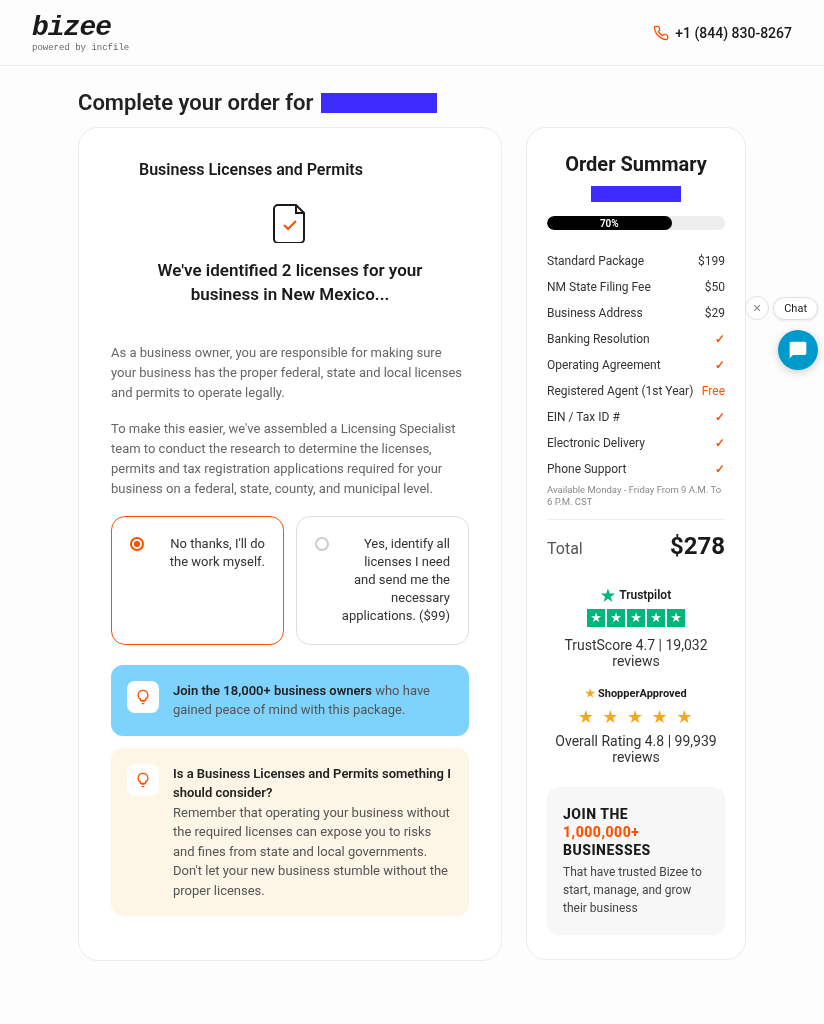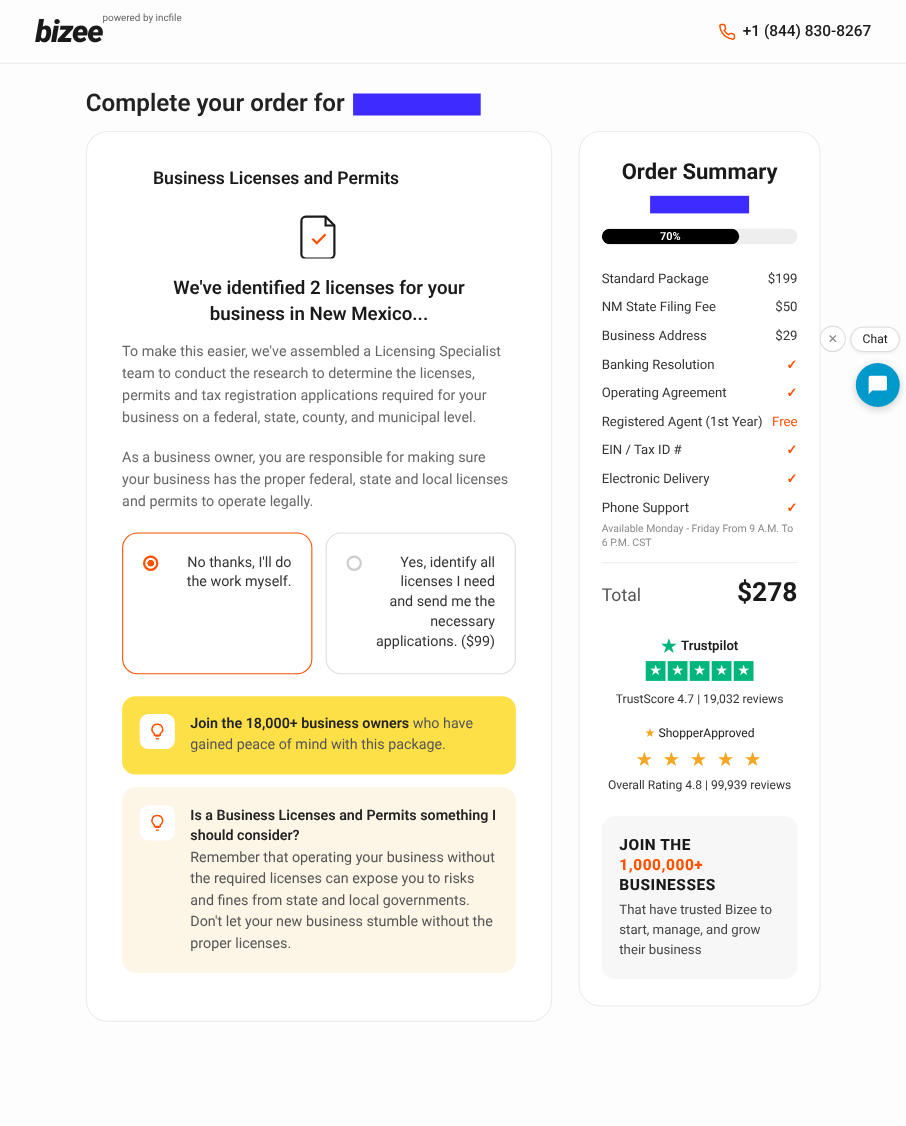--- a/index.html
+++ b/index.html
@@ -1,61 +1,61 @@
 <!DOCTYPE html>
 <html><head>
 <meta charset="utf-8">
 <style>
 *{box-sizing:border-box;margin:0;padding:0;}
 body{font-family:-apple-system,BlinkMacSystemFont,"Segoe UI",Roboto,sans-serif;background:#fdfdfd;color:#1a1a1a;}
 .header{display:flex;justify-content:space-between;align-items:center;padding:12px 32px;border-bottom:1px solid #eee;}
-.logo{display:flex;flex-direction:row;}
+.logo{display:flex;flex-direction:column;font-family:Liberation Mono, monospace;}
 .logo-main{font-size:28px;font-weight:900;font-style:italic;letter-spacing:-1px;color:#1a1a1a;}
 .logo-sub{font-size:9px;color:#666;}
 .phone{display:flex;align-items:center;gap:6px;font-size:14px;font-weight:500;}
 .phone svg{width:16px;height:16px;}
 .page-title{padding:24px 78px 12px;font-size:22px;font-weight:600;color:#222;display:flex;align-items:center;gap:8px;}
 .redact{display:inline-block;width:116px;height:20px;background:#3d2bff;}
 .container{display:flex;gap:24px;padding:0 78px 40px;align-items:flex-start;}
 .main-card{flex:1;background:#fff;border:1px solid #ececec;border-radius:20px;padding:32px;}
 .side-card{width:220px;background:#fff;border:1px solid #ececec;border-radius:20px;padding:24px 20px;}
 .section-title{font-size:16px;font-weight:600;margin-bottom:24px;margin-left:28px;}
 .doc-icon{display:flex;justify-content:center;margin:8px 0 16px;}
 .doc-icon svg{width:36px;height:40px;}
-.identified{text-align:center;font-size:17px;font-weight:600;line-height:1.4;padding:0 32px;margin-bottom:12px;}
+.identified{text-align:center;font-size:17px;font-weight:600;line-height:1.4;padding:0 32px;margin-bottom:36px;}
 .para{font-size:13px;color:#666;line-height:1.55;margin-bottom:16px;}
 .options{display:flex;gap:12px;margin-bottom:20px;}
 .option{flex:1;border:1px solid #ddd;border-radius:14px;padding:18px;font-size:13px;display:flex;gap:12px;cursor:pointer;text-align:right;}
 .option.selected{border-color:#fe5100;}
 .radio{width:14px;height:14px;border-radius:50%;border:2px solid #ccc;flex-shrink:0;margin-top:2px;}
 .option.selected .radio{border-color:#fe5100;background:radial-gradient(circle,#fe5100 40%,transparent 45%);}
 .option-text{line-height:1.4;color:#333;}
 .info-box{display:flex;gap:14px;padding:16px;border-radius:12px;margin-bottom:12px;}
-.info-blue{background:#fde047;}
+.info-blue{background:#7dd3fc;}
 .info-yellow{background:#fdf5e6;}
 .info-icon{width:32px;height:32px;background:#fff;border-radius:8px;display:flex;align-items:center;justify-content:center;flex-shrink:0;}
 .info-text{font-size:13px;line-height:1.5;color:#555;}
 .info-text strong{color:#222;font-weight:600;}
 .summary-title{text-align:center;font-size:20px;font-weight:700;margin-bottom:10px;}
 .redact2{display:block;margin:0 auto 14px;width:90px;height:16px;background:#3d2bff;}
 .progress{height:14px;background:#eee;border-radius:8px;overflow:hidden;margin-bottom:18px;position:relative;}
 .progress-fill{height:100%;background:#000000;border-radius:8px;display:flex;align-items:center;justify-content:center;color:#fff;font-size:10px;font-weight:600;}
 .line-item{display:flex;justify-content:space-between;font-size:12px;padding:6px 0;color:#333;}
 .line-item .check{color:#fe5100;font-weight:bold;}
 .line-item .free{color:#fe5100;}
 .fine{font-size:9.5px;color:#888;line-height:1.3;margin:2px 0 10px;}
 .total-row{display:flex;justify-content:space-between;align-items:baseline;padding-top:12px;border-top:1px solid #eee;margin-top:8px;}
 .total-row .label{font-size:16px;color:#555;}
 .total-row .amount{font-size:24px;font-weight:700;}
 .trust{text-align:center;margin-top:26px;font-size:12px;}
 .trust-box{display:inline-flex;gap:2px;justify-content:center;margin:4px 0;}
 .trust-sq{width:18px;height:18px;background:#00b67a;color:#fff;display:flex;align-items:center;justify-content:center;font-size:13px;}
-.trust-text{font-size:11px;color:#333;margin-top:6px;}
+.trust-text{font-size:14px;color:#333;margin-top:6px;}
 .shopper{text-align:center;margin-top:18px;font-size:12px;}
-.shopper .logo-sa{font-size:11px;font-weight:400;}
+.shopper .logo-sa{font-size:11px;font-weight:700;}
 .shopper .ostars{color:#f5a623;font-size:18px;letter-spacing:2px;margin:6px 0;}
 .join-box{margin-top:22px;background:#f7f7f7;border-radius:12px;padding:18px 16px;}
 .join-box .h{font-size:14px;font-weight:800;letter-spacing:0.5px;line-height:1.3;}
 .join-box .h .red{color:#fe5100;}
 .join-box .p{font-size:12px;color:#444;margin-top:4px;line-height:1.5;}
 .chat-widget{position:fixed;right:6px;top:296px;display:flex;align-items:center;gap:4px;}
 .chat-close{width:24px;height:24px;border-radius:50%;background:#fff;border:1px solid #ddd;display:flex;align-items:center;justify-content:center;font-size:11px;color:#888;cursor:pointer;}
 .chat-label{background:#fff;border:1px solid #ddd;border-radius:12px;padding:4px 10px;font-size:11px;box-shadow:0 1px 3px rgba(0,0,0,0.08);}
 .chat-btn{position:fixed;right:6px;top:330px;width:40px;height:40px;border-radius:50%;background:#0099cc;display:flex;align-items:center;justify-content:center;cursor:pointer;box-shadow:0 2px 8px rgba(0,0,0,0.2);}
 .chat-btn svg{width:20px;height:20px;fill:#fff;}
@@ -85,22 +85,22 @@
   <div class="main-card">
     <div class="section-title">Business Licenses and Permits</div>
     <div class="doc-icon">
       <svg viewBox="0 0 36 40" fill="none" stroke="#1a1a1a" stroke-width="2">
           <path d="M6 2h18l8 8v26a4 4 0 0 1-4 4H6a4 4 0 0 1-4-4V6a4 4 0 0 1 4-4z"></path>
           <path d="M24 2v8h8"></path>
           <path stroke="#fe5100" d="M12 22l4 4 8-8"></path>
         </svg>
     </div>
     <div class="identified">We've identified 2 licenses for your business in New Mexico...</div>
+    <p class="para">As a business owner, you are responsible for making sure your business has the proper federal, state and local licenses and permits to operate legally.</p>
     <p class="para">To make this easier, we've assembled a Licensing Specialist team to conduct the research to determine the licenses, permits and tax registration applications required for your business on a federal, state, county, and municipal level.</p>
-    <p class="para">As a business owner, you are responsible for making sure your business has the proper federal, state and local licenses and permits to operate legally.</p>
     <div class="options">
       <div class="option selected">
         <span class="radio"></span>
         <span class="option-text">No thanks, I'll do the work myself.</span>
       </div>
       <div class="option">
         <span class="radio"></span>
         <span class="option-text">Yes, identify all licenses I need and send me the necessary applications. ($99)</span>
       </div>
     </div>

